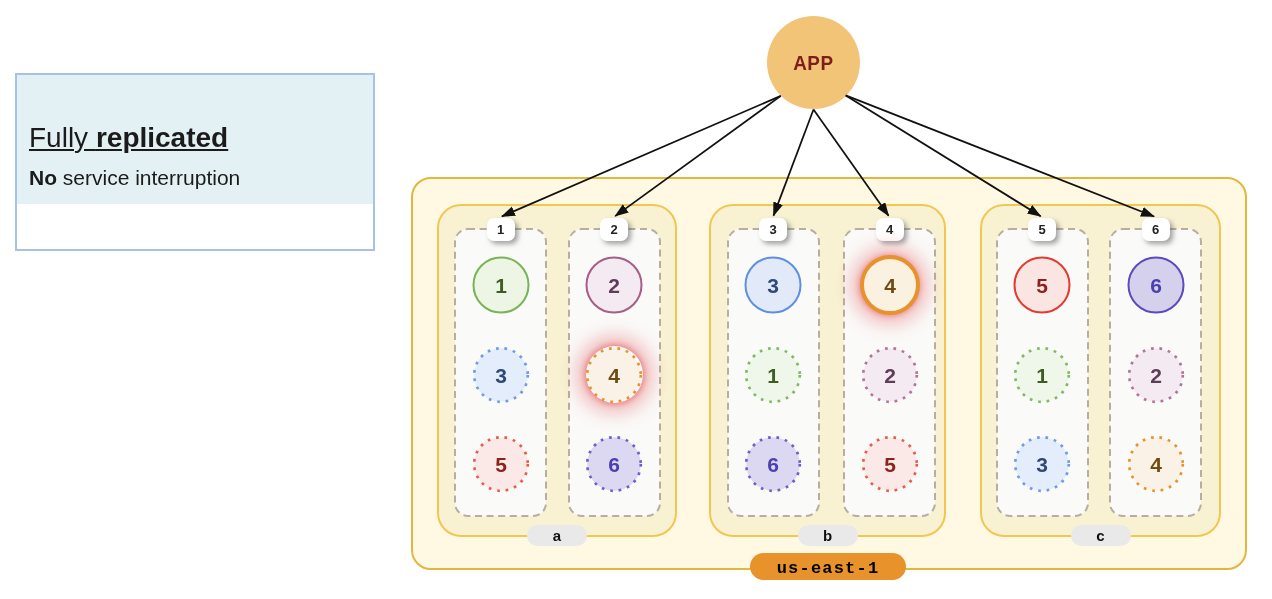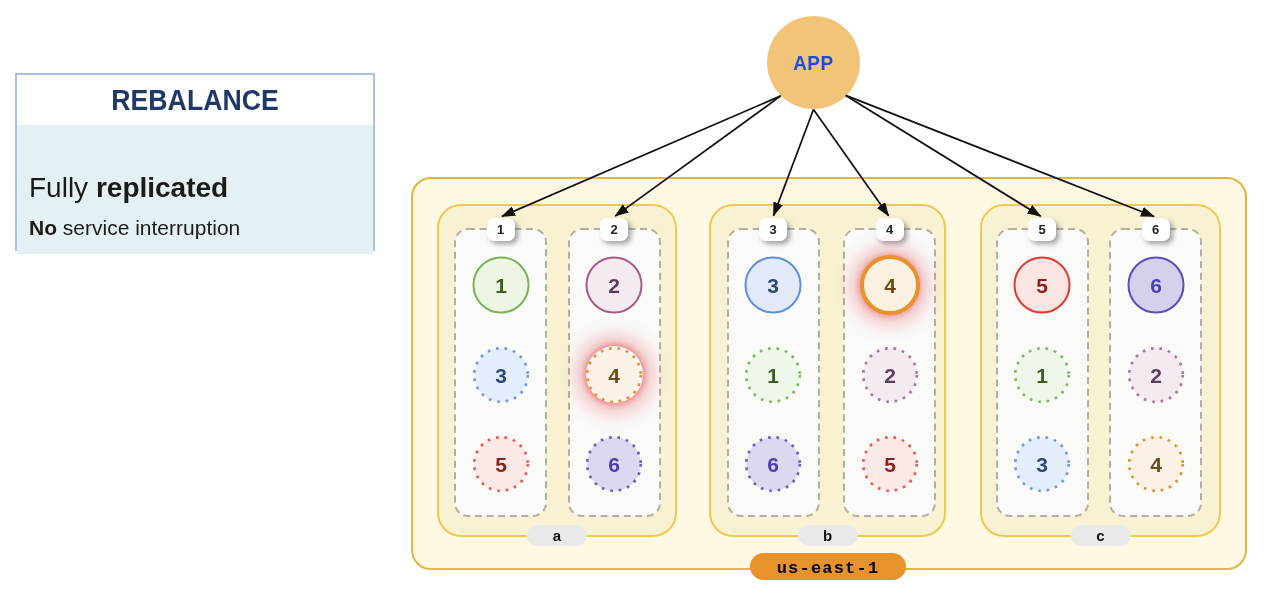--- a/index.html
+++ b/index.html
@@ -7,21 +7,21 @@
   
   .info{position:absolute;left:15px;top:73px;width:356px;height:174px;border:2px solid #A6C3E3;}
   .info .hd{height:50px;background:#fff;display:flex;align-items:center;justify-content:center;}
   .info .hd span{color:#1F3A68;font-weight:bold;font-size:29px;letter-spacing:0px;
       transform:scaleX(0.92);transform-origin:center;white-space:nowrap;}
   .info .bd{height:124px;background:#E4F1F4;font-size:27px;color:#1b1b1b;
       padding:5px 0 0 12px;line-height:38.5px;}
   
   .app{position:absolute;left:767px;top:16px;width:93px;height:93px;
       border-radius:50%;background:#F1C478;display:flex;align-items:center;justify-content:center;
-      font-weight:bold;font-size:21px;color:#1d4ed8;letter-spacing:0.5px;}
+      font-weight:bold;font-size:21px;color:#7f1d1d;letter-spacing:0.5px;}
   .app span{transform:scaleX(0.9);display:inline-block;}
   
   .region{position:absolute;left:411px;top:177px;width:832px;height:389px;border-radius:20px;
       background:#FFF9E3;border:2px solid #E3B73E;}
   .group{position:absolute;height:333px;border-radius:24px;background:#F8F2D3;border:2px solid #F0C851;box-sizing:border-box;}
   .colbox{position:absolute;}
   .tab{position:absolute;width:28px;height:23px;background:#fff;border-radius:7px;
       box-shadow:3px 3px 5px rgba(90,90,90,.55);display:flex;align-items:center;justify-content:center;
       font-weight:bold;font-size:13px;color:#222;}
   .csvg{position:absolute;}
@@ -29,24 +29,21 @@
   .gpill{position:absolute;width:60px;height:21px;background:#E9E9EA;border-radius:11px;
       display:flex;align-items:center;justify-content:center;font-weight:bold;font-size:15px;color:#111;}
   .uspill{position:absolute;left:750px;top:553px;width:156px;height:27px;background:#E8922B;border-radius:14px;
       display:flex;align-items:center;justify-content:center;font-family:"Liberation Mono",monospace;
       font-weight:bold;font-size:17px;color:#000000;letter-spacing:1.2px;padding-top:4px;box-sizing:border-box;}
   svg.ar{position:absolute;left:0;top:0;pointer-events:none;}
   b{font-weight:bold;}
 </style></head>
 <body>
   <div class="info">
-    <div class="hd">
-      <span>REBALANCE</span>
-    </div>
-    <div class="bd"><br><span style="font-size:28px;">Fully <b>replicated</b></span><br><span style="font-size:21px;"><b>No</b> service interruption</span></div>
+    <div class="bd"><br><span style="font-size:28px;text-decoration:underline;">Fully <b>replicated</b></span><br><span style="font-size:21px;"><b>No</b> service interruption</span></div>
   </div>
   <div class="region"></div>
   <div class="group" style="left:437px;top:204px;width:240px;"></div>
 <div class="gpill" style="left:527.0px;top:525px;">a</div>
 <div class="group" style="left:709px;top:204px;width:237px;"></div>
 <div class="gpill" style="left:797.5px;top:525px;">b</div>
 <div class="group" style="left:980px;top:204px;width:241px;"></div>
 <div class="gpill" style="left:1070.5px;top:525px;">c</div>
   <svg class="colbox" style="left:454.0px;top:228px;" width="93" height="289">
     <rect x="1" y="1" width="91" height="287" rx="13" fill="#FAFAF8" stroke="#B9ACA1" stroke-width="2" stroke-dasharray="7 4.6"></rect>

